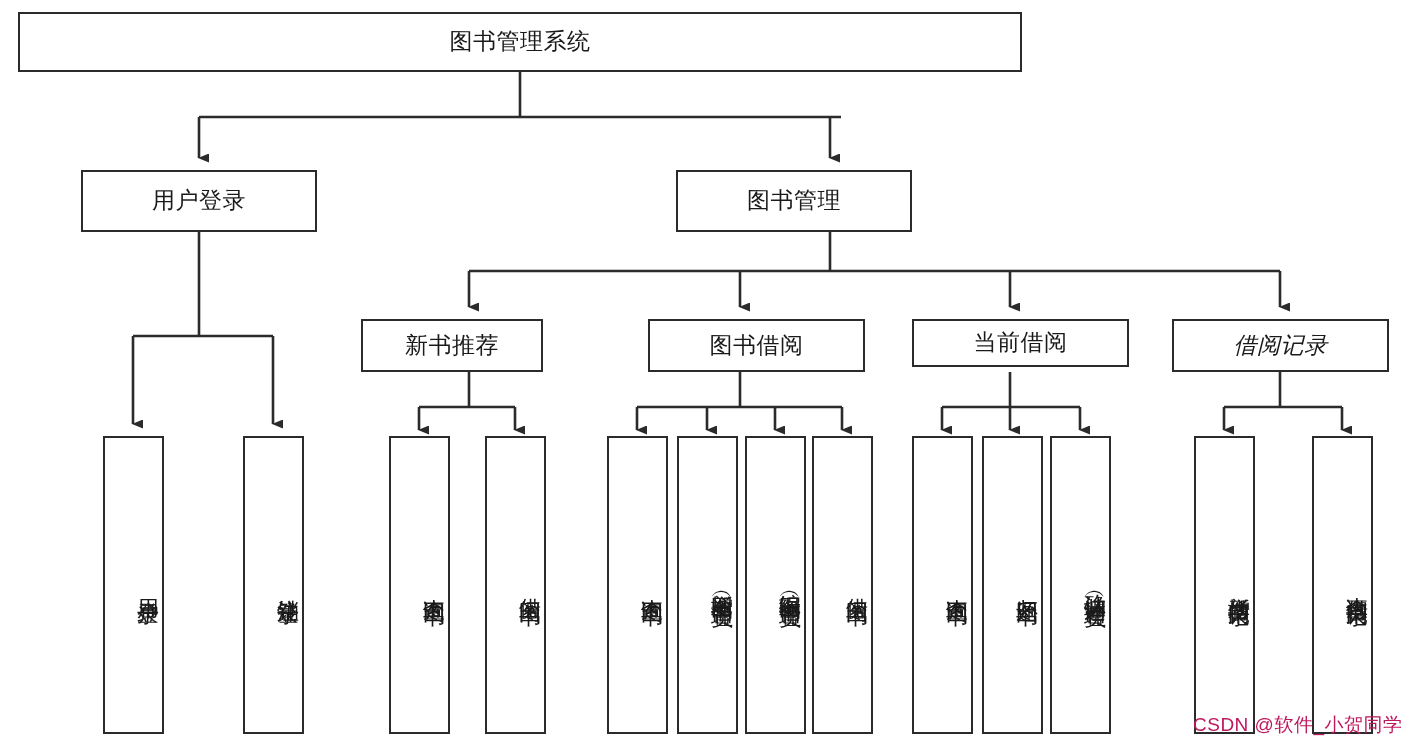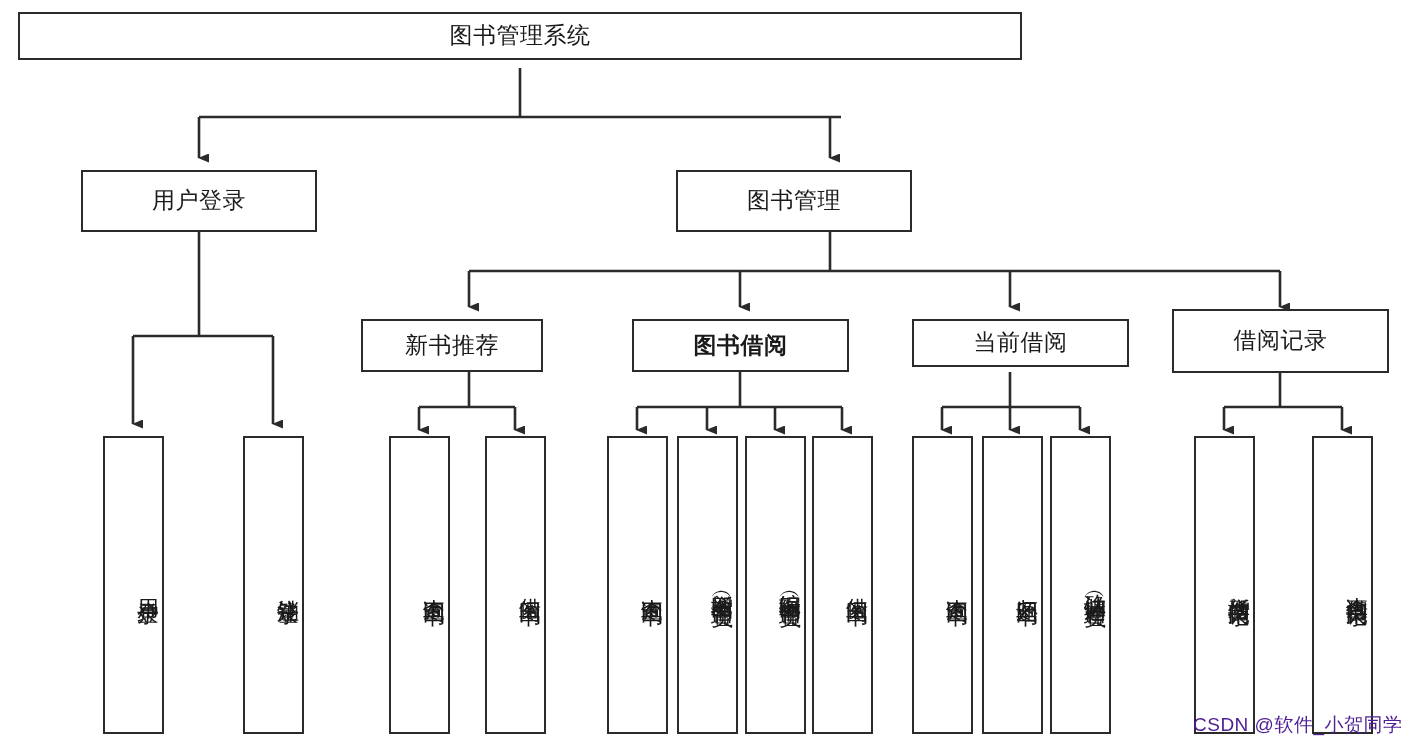--- a/index.html
+++ b/index.html
@@ -52,21 +52,21 @@
     top: 0;
     width: 1405px;
     height: 747px;
     pointer-events: none;
   }
   .watermark {
     position: absolute;
     left: 1193px;
     top: 712px;
     font-size: 19px;
-    color: #4c1d95;
+    color: #be185d;
     white-space: nowrap;
     letter-spacing: 0.5px;
   }
 </style>
 </head>
 <body>
 
 <div id="diagram-root">
 
   <svg class="edges" viewBox="0 0 1405 747">
@@ -112,33 +112,33 @@
       <path d="M1010,407 L1010,430" marker-end="url(#arrowhead)"></path>
       <path d="M1080,407 L1080,430" marker-end="url(#arrowhead)"></path>
 
       <path d="M1280,372 L1280,407"></path>
       <path d="M1224,407 L1342,407"></path>
       <path d="M1224,407 L1224,430" marker-end="url(#arrowhead)"></path>
       <path d="M1342,407 L1342,430" marker-end="url(#arrowhead)"></path>
     </g>
   </svg>
 
-  <div class="node node-h" style="left:18px; top:12px; width:1004px; height:48px;">图书管理系统</div>
+  <div class="node node-h" style="left:18px; top:12px; width:1004px; height:60px;">图书管理系统</div>
 
   <div class="node node-h" style="left:81px; top:170px; width:236px; height:62px;">用户登录</div>
 
   <div class="node node-h" style="left:676px; top:170px; width:236px; height:62px;">图书管理</div>
 
   <div class="node node-h" style="left:361px; top:319px; width:182px; height:53px;">新书推荐</div>
 
-  <div class="node node-h" style="left:632px; top:319px; width:217px; height:53px;font-weight:bold;">图书借阅</div>
+  <div class="node node-h" style="left:648px; top:319px; width:217px; height:53px;">图书借阅</div>
 
   <div class="node node-h" style="left:912px; top:319px; width:217px; height:48px;">当前借阅</div>
 
-  <div class="node node-h" style="left:1172px; top:309px; width:217px; height:64px;">借阅记录</div>
+  <div class="node node-h" style="left:1172px; top:319px; width:217px; height:53px;font-style:italic;">借阅记录</div>
 
   <div class="node node-v" style="left:103px; top:436px; width:61px; height:298px;">用户登录</div>
 
   <div class="node node-v" style="left:243px; top:436px; width:61px; height:298px;">注销登录</div>
 
   <div class="node node-v" style="left:389px; top:436px; width:61px; height:298px;">查询图书</div>
 
   <div class="node node-v" style="left:485px; top:436px; width:61px; height:298px;">借阅图书</div>
 
   <div class="node node-v" style="left:607px; top:436px; width:61px; height:298px;">查询图书</div>

